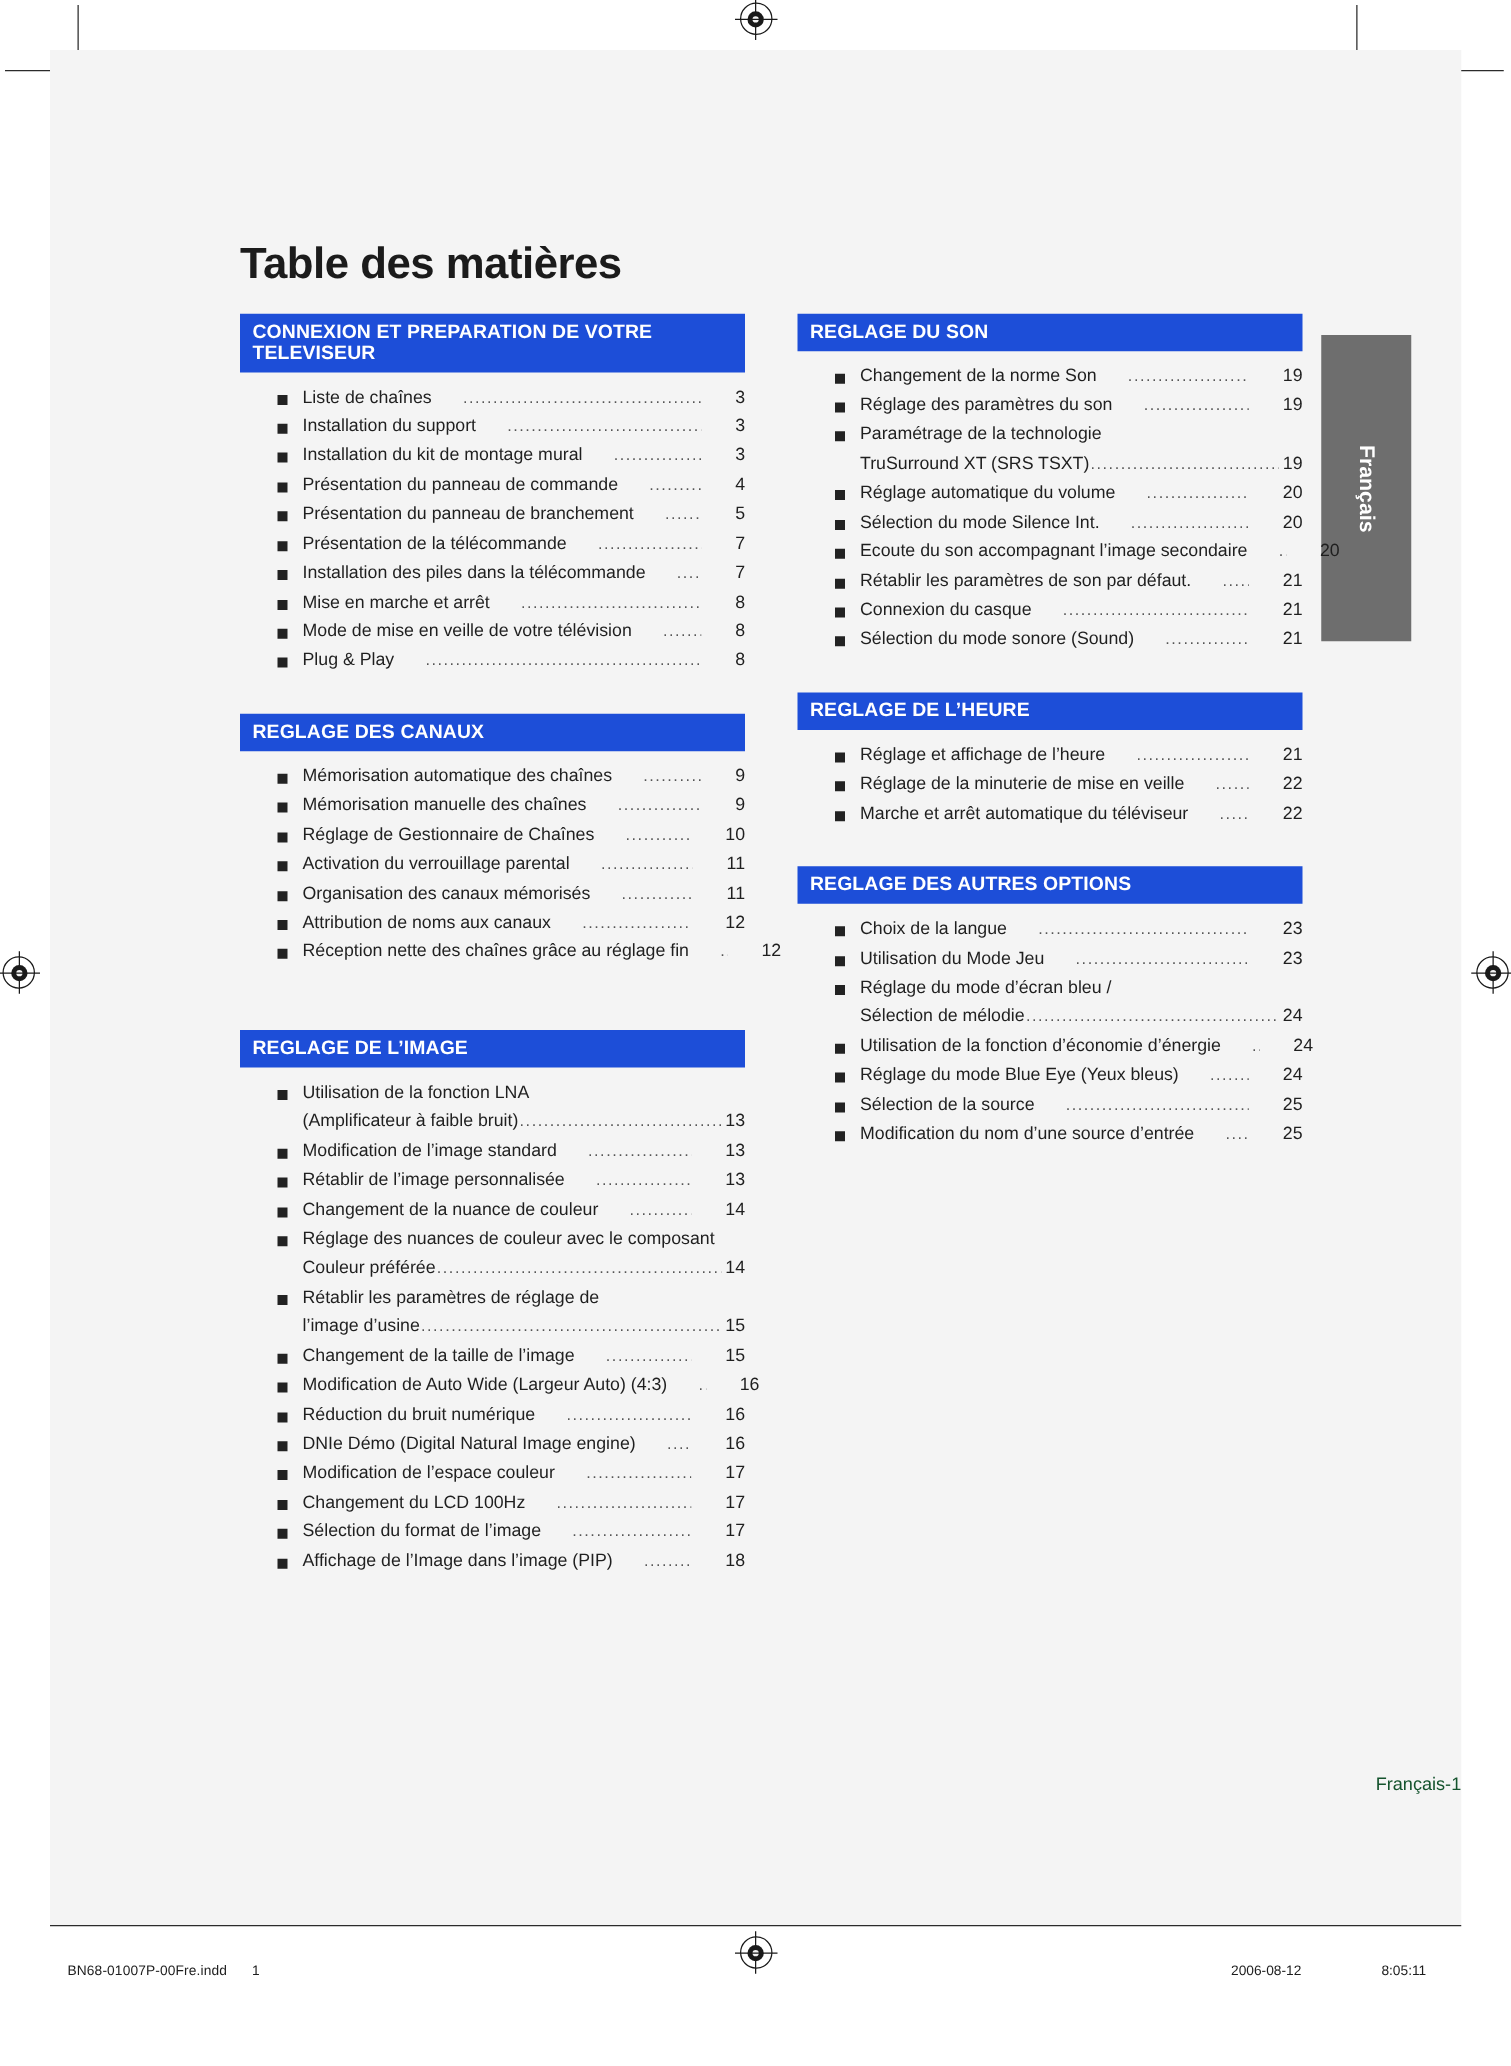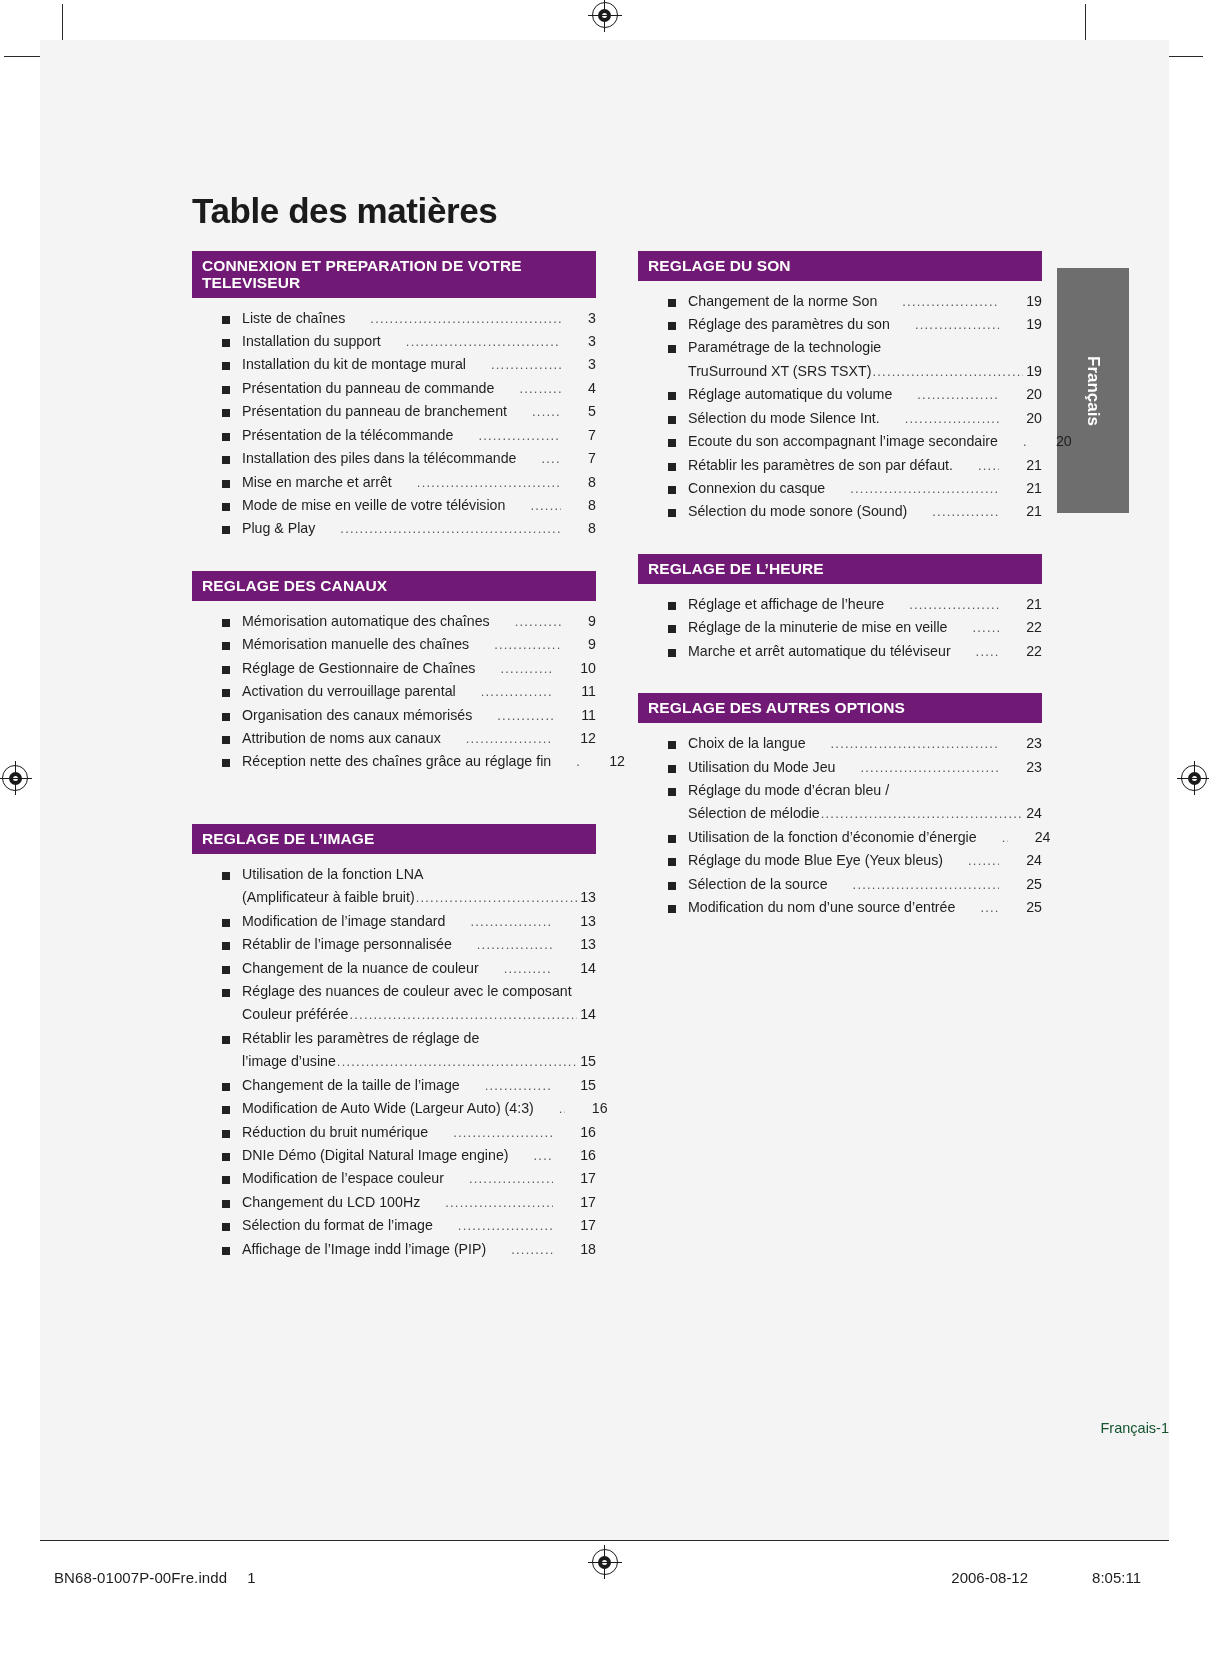--- a/index.html
+++ b/index.html
@@ -90,21 +90,21 @@
   .columns {
     display: flex;
     gap: 42px;
     align-items: flex-start;
   }
   .col { width: 404px; }
 
   .section { margin-bottom: 4px; }
 
   .section-bar {
-    background: #701a75;
+    background: #1d4ed8;
     color: #ffffff;
     font-size: 15.5px;
     font-weight: bold;
     letter-spacing: 0.1px;
     padding: 6px 10px 7px 10px;
     line-height: 1.1;
     box-sizing: border-box;
   }
 
   .toc-list {
@@ -197,21 +197,21 @@
     background: #2b2b2b;
   }
   .footer {
     position: absolute;
     left: 40px;
     top: 1541px;
     width: 1129px;
     height: 72px;
     display: flex;
     align-items: center;
-    font-size: 15px;
+    font-size: 11px;
     color: #1d1d1d;
   }
   .footer-left {
     position: absolute;
     left: 14px;
     white-space: nowrap;
     letter-spacing: 0.1px;
   }
   .footer-left .fname { margin-right: 20px; }
   .footer-center {
@@ -474,21 +474,21 @@
                   <span class="page-num">17</span>
                 </li>
                 <li class="toc-item has-bullet">
                   <span class="bullet"></span>
                   <span class="entry-text">Sélection du format de l’image </span>
                   <span class="leader"></span>
                   <span class="page-num">17</span>
                 </li>
                 <li class="toc-item has-bullet">
                   <span class="bullet"></span>
-                  <span class="entry-text">Affichage de l’Image indd l’image (PIP) </span>
+                  <span class="entry-text">Affichage de l’Image dans l’image (PIP) </span>
                   <span class="leader"></span>
                   <span class="page-num">18</span>
                 </li>
               </ul>
             </div>
           </div>
         <div class="col" id="right-col">
             <div class="section">
               <div class="section-bar">REGLAGE DU SON</div>
               <ul class="toc-list">

